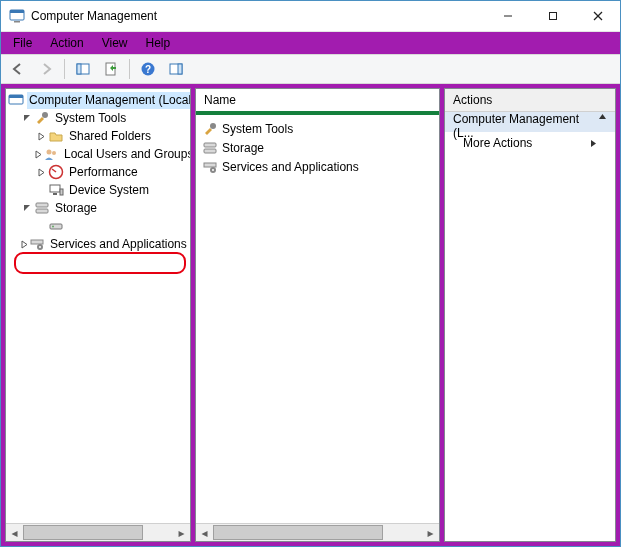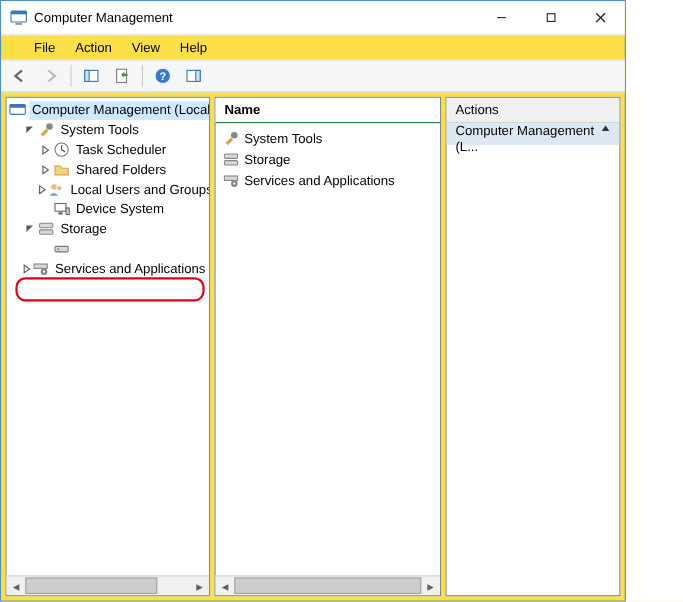--- a/index.html
+++ b/index.html
@@ -1,22 +1,22 @@
 <!DOCTYPE html>
 <html><head>
 <meta charset="utf-8">
 <style>
 html,body{margin:0;padding:0;font-family:"Segoe UI",Tahoma,sans-serif;font-size:12px;color:#000;background:#fff}
-.window{width:569px;height:547px;border:1px solid #4a90c2;box-sizing:border-box;display:flex;flex-direction:column;background:#fde047}
+.window{width:621px;height:547px;border:1px solid #4a90c2;box-sizing:border-box;display:flex;flex-direction:column;background:#a21caf}
 .titlebar{height:30px;display:flex;align-items:center;padding:0 0 0 8px;background:#fff;border-bottom:1px solid #e5e5e5}
 .titlebar .app-icon{width:16px;height:16px;margin-right:6px}
 .titlebar .title{flex:0 0 auto}
 .titlebar .spacer{flex:1}
 .winbtn{width:45px;height:29px;display:flex;align-items:center;justify-content:center;color:#222}
-.menubar{height:22px;display:flex;align-items:center;padding:0 22px;gap:2px}
+.menubar{height:22px;display:flex;align-items:center;padding:0 4px;gap:2px}
 .menuitem{padding:2px 8px}
 .toolbar{height:28px;border-top:1px solid #d9d9d9;border-bottom:1px solid #d9d9d9;background:#f5f6f7;display:flex;align-items:center;padding:0 4px;gap:2px}
 .tbtn{width:24px;height:24px;display:flex;align-items:center;justify-content:center;border:1px solid transparent;border-radius:2px}
 .tsep{width:1px;height:20px;background:#c8c8c8;margin:0 3px}
 .client{flex:1;display:flex;padding:4px;gap:4px;min-height:0}
 .pane{border:1px solid #828790;display:flex;flex-direction:column;min-height:0;background:#fff}
 .pane.left{width:184px}
 .pane.mid{flex:1}
 .pane.right{width:170px}
 .scroll-area{flex:1;overflow:hidden;min-height:0}
@@ -24,21 +24,21 @@
 .hscroll .thumb{height:15px;background:#cdcdcd;border:1px solid #a0a0a0;box-sizing:border-box}
 .hscroll .arrow{width:17px;height:17px;display:flex;align-items:center;justify-content:center;color:#606060}
 .tree{padding:2px 0;white-space:nowrap}
 .node{display:flex;align-items:center;height:18px;padding-right:4px}
 .node .toggle{width:14px;display:flex;align-items:center;justify-content:center;color:#666}
 .node .icon{width:16px;height:16px;margin-right:3px;flex-shrink:0}
 .node.root>span.label-wrap{background:#cde8ff}
 .label-wrap{padding:0 2px;display:inline-flex;align-items:center;height:17px}
 .highlight-ring{position:absolute;border:2px solid #e60012;border-radius:9px;pointer-events:none}
 .pane.left{position:relative}
-.col-header{height:22px;border-bottom:1px solid #15803d;display:flex;align-items:center;padding:0 8px;background:#fff;font-weight:700}
+.col-header{height:22px;border-bottom:4px solid #15803d;display:flex;align-items:center;padding:0 8px;background:#fff;font-weight:400}
 .list{padding:4px 6px}
 .list .item{display:flex;align-items:center;height:18px;margin:1px 0}
 .list .item .icon{width:16px;height:16px;margin-right:4px}
 .actions-hdr{height:22px;background:#f0f0f0;border-bottom:1px solid #d0d0d0;padding:0 8px;display:flex;align-items:center;font-weight:400}
 .actions-sub{height:20px;background:#dde8f5;padding:0 8px;display:flex;align-items:flex-start;justify-content:space-between}
 .actions-item{padding:4px 18px;display:flex;align-items:center;justify-content:space-between}
 svg{display:block}
 .indent1{padding-left:14px}
 .indent2{padding-left:28px}
 .indent3{padding-left:42px}
@@ -154,36 +154,20 @@
               </span>
           </div>
           <div class="node indent2">
             <span class="toggle">
                 <svg width="9" height="9">
                   <path d="M2 1 L7 4.5 L2 8 Z" fill="none" stroke="#595959"></path>
                 </svg>
               </span>
             <span class="icon">
                 <svg width="16" height="16">
-                  <circle cx="8" cy="8" r="6" fill="#fff" stroke="#777"></circle>
-                  <path d="M8 4 L8 8 L11 10" stroke="#444" fill="none"></path>
-                </svg>
-              </span>
-            <span class="label-wrap">
-                <span>Task Scheduler</span>
-              </span>
-          </div>
-          <div class="node indent2">
-            <span class="toggle">
-                <svg width="9" height="9">
-                  <path d="M2 1 L7 4.5 L2 8 Z" fill="none" stroke="#595959"></path>
-                </svg>
-              </span>
-            <span class="icon">
-                <svg width="16" height="16">
                   <path d="M2 5 h5 l1 2 h6 v6 h-12 z" fill="#f4d47c" stroke="#c9a84e"></path>
                 </svg>
               </span>
             <span class="label-wrap">
                 <span>Shared Folders</span>
               </span>
           </div>
           <div class="node indent2">
             <span class="toggle">
                 <svg width="9" height="9">
@@ -192,20 +176,36 @@
               </span>
             <span class="icon">
                 <svg width="16" height="16">
                   <circle cx="6" cy="6" r="2.5" fill="#e6b98a"></circle>
                   <path d="M2 14 q4 -5 8 0" fill="#6a9ed4"></path>
                   <circle cx="11" cy="7" r="2" fill="#e6b98a"></circle>
                 </svg>
               </span>
             <span class="label-wrap">
                 <span>Local Users and Groups</span>
+              </span>
+          </div>
+          <div class="node indent2">
+            <span class="toggle">
+                <svg width="9" height="9">
+                  <path d="M2 1 L7 4.5 L2 8 Z" fill="none" stroke="#595959"></path>
+                </svg>
+              </span>
+            <span class="icon">
+                <svg width="16" height="16">
+                  <circle cx="8" cy="8" r="6.5" fill="#fff" stroke="#c33" stroke-width="1.5"></circle>
+                  <path d="M8 8 L4 5" stroke="#c33" stroke-width="1.5"></path>
+                </svg>
+              </span>
+            <span class="label-wrap">
+                <span>Performance</span>
               </span>
           </div>
           <div class="node indent3">
             <span class="icon">
                 <svg width="16" height="16">
                   <rect x="2" y="3" width="10" height="7" fill="#fff" stroke="#666"></rect>
                   <rect x="5" y="11" width="4" height="2" fill="#666"></rect>
                   <rect x="12" y="7" width="3" height="6" fill="#ccc" stroke="#666"></rect>
                 </svg>
               </span>
@@ -310,16 +310,24 @@
     <div class="pane right">
       <div class="actions-hdr">Actions</div>
       <div class="actions-sub">
         <span>Computer Management (L...</span>
         <span>
             <svg width="9" height="9">
               <path d="M1 7 L4.5 2 L8 7 Z" fill="#333"></path>
             </svg>
           </span>
       </div>
+      <div class="actions-item">
+        <span>More Actions</span>
+        <span>
+            <svg width="7" height="9">
+              <path d="M1 1 L6 4.5 L1 8 Z" fill="#333"></path>
+            </svg>
+          </span>
+      </div>
     </div>
 
   </div>
 </div>
 
 </body></html>

